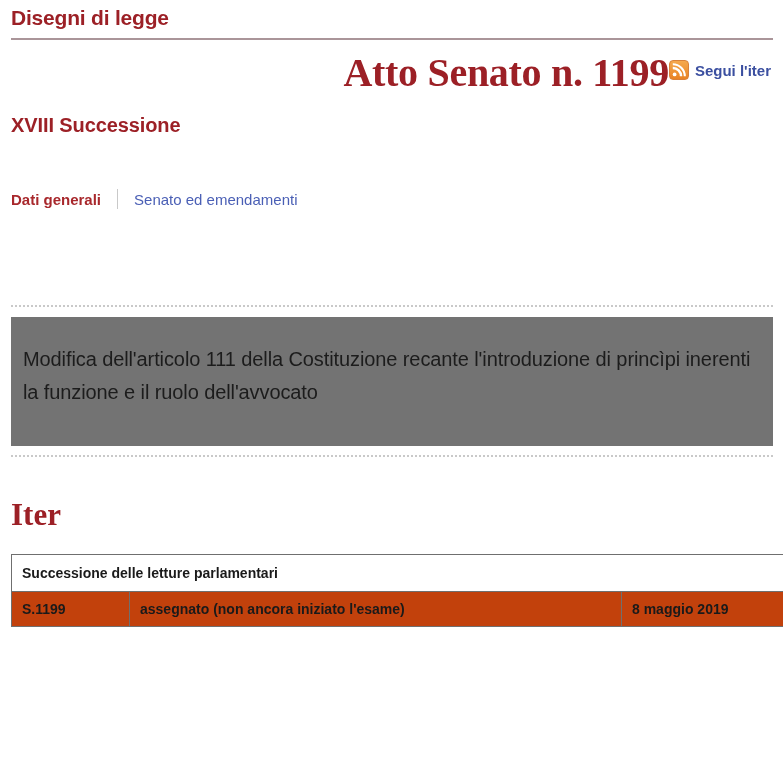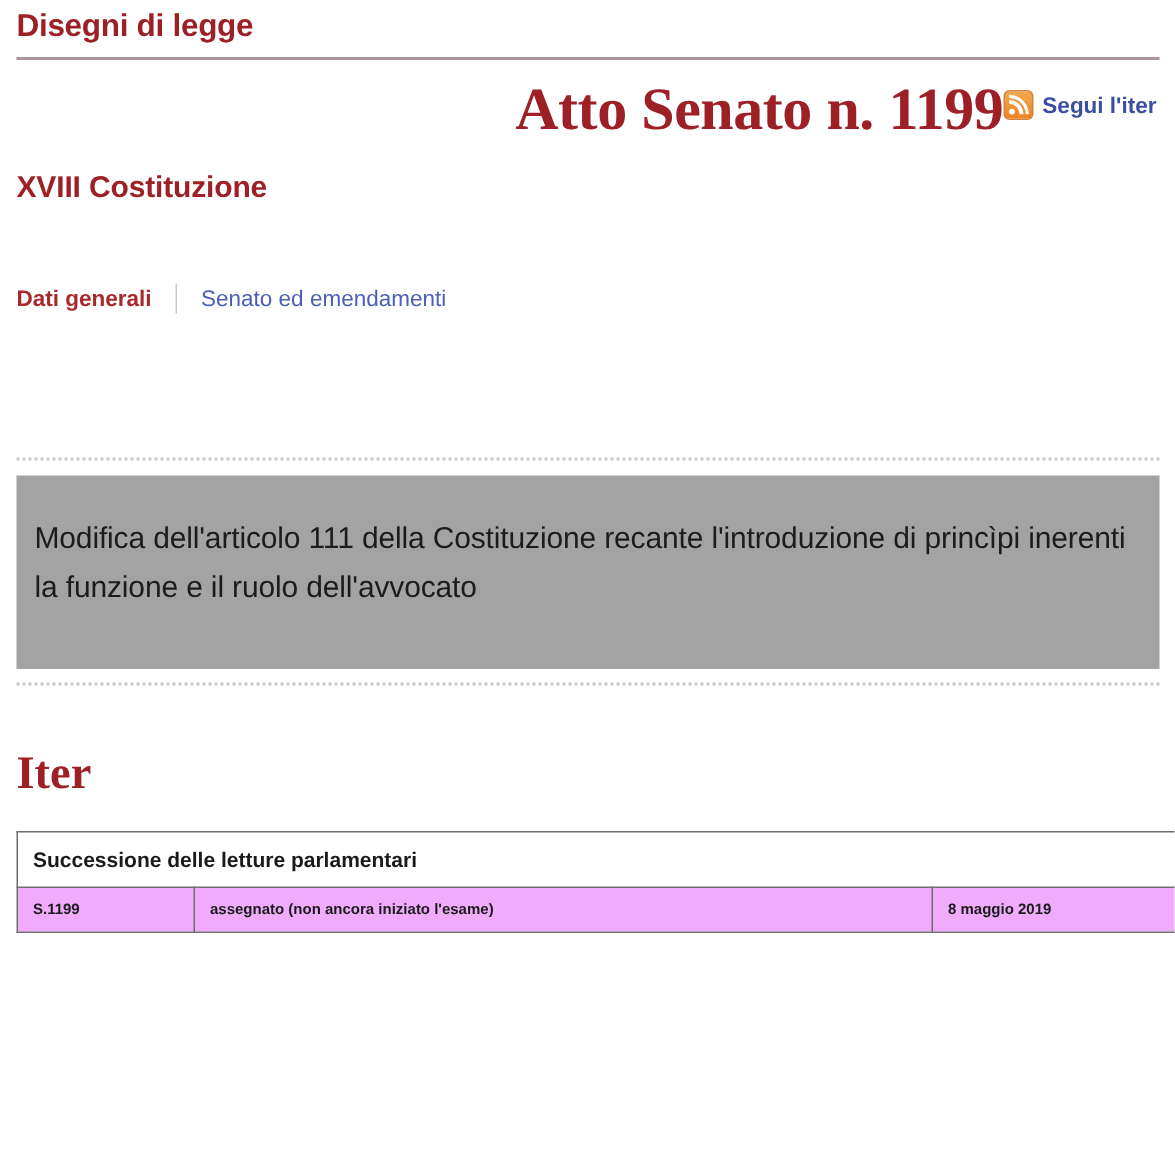--- a/index.html
+++ b/index.html
@@ -133,21 +133,21 @@
   }
 
   
   .dotted {
     height: 0;
     border-top: 2px dotted #c9c9c9;
     margin: 0;
   }
   .sep-top { margin-top: 96px; }
   .summary-box {
-    background: #a3a3a3;
+    background: #737373;
     margin-top: 10px;
     padding: 26px 16px 38px 12px;
     box-sizing: border-box;
   }
   .summary-text {
     font-size: 20px;
     line-height: 1.62;
     color: #1c1c1c;
     margin: 0;
     letter-spacing: -0.1px;
@@ -197,22 +197,22 @@
     color: #1a1a1a;
     overflow: hidden;
     white-space: nowrap;
   }
   table.readings thead th {
     background: #ffffff;
     font-size: 14px;
     padding: 10px 8px 10px 10px;
   }
   table.readings tbody td {
-    background: #f0abfc;
-    font-size: 10px;
+    background: #c2410c;
+    font-size: 14px;
     margin-left: 20px;
   }
   col.c1 { width: 118px; }
   col.c2 { width: 492px; }
   col.c3 { width: 180px; }
 </style>
 </head>
 <body>
 
 <div class="page">
@@ -231,21 +231,21 @@
           <svg width="14" height="14" viewBox="0 0 14 14" aria-hidden="true">
             <circle cx="2.6" cy="11.4" r="1.9" fill="#ffffff"></circle>
             <path d="M0.8 6.2 A7 7 0 0 1 7.8 13.2 L10.3 13.2 A9.5 9.5 0 0 0 0.8 3.7 Z" fill="#ffffff"></path>
             <path d="M0.8 1.2 A12 12 0 0 1 12.8 13.2" fill="none" stroke="#ffffff" stroke-width="2.1"></path>
           </svg>
         </span>
         <span class="follow-label">Segui l'iter</span>
       </a>
     </div>
 
-    <h2 class="legislature">XVIII Costituzione</h2>
+    <h2 class="legislature">XVIII Successione</h2>
 
     <div class="tabs">
       <span class="tab active">Dati generali</span>
       <span class="tab-sep"></span>
       <span class="tab link">Senato ed emendamenti</span>
     </div>
 
     <div class="dotted sep-top"></div>
     <div class="summary-box">
       <p class="summary-text">Modifica dell'articolo 111 della Costituzione recante l'introduzione di princìpi inerenti la funzione e il ruolo dell'avvocato</p>

